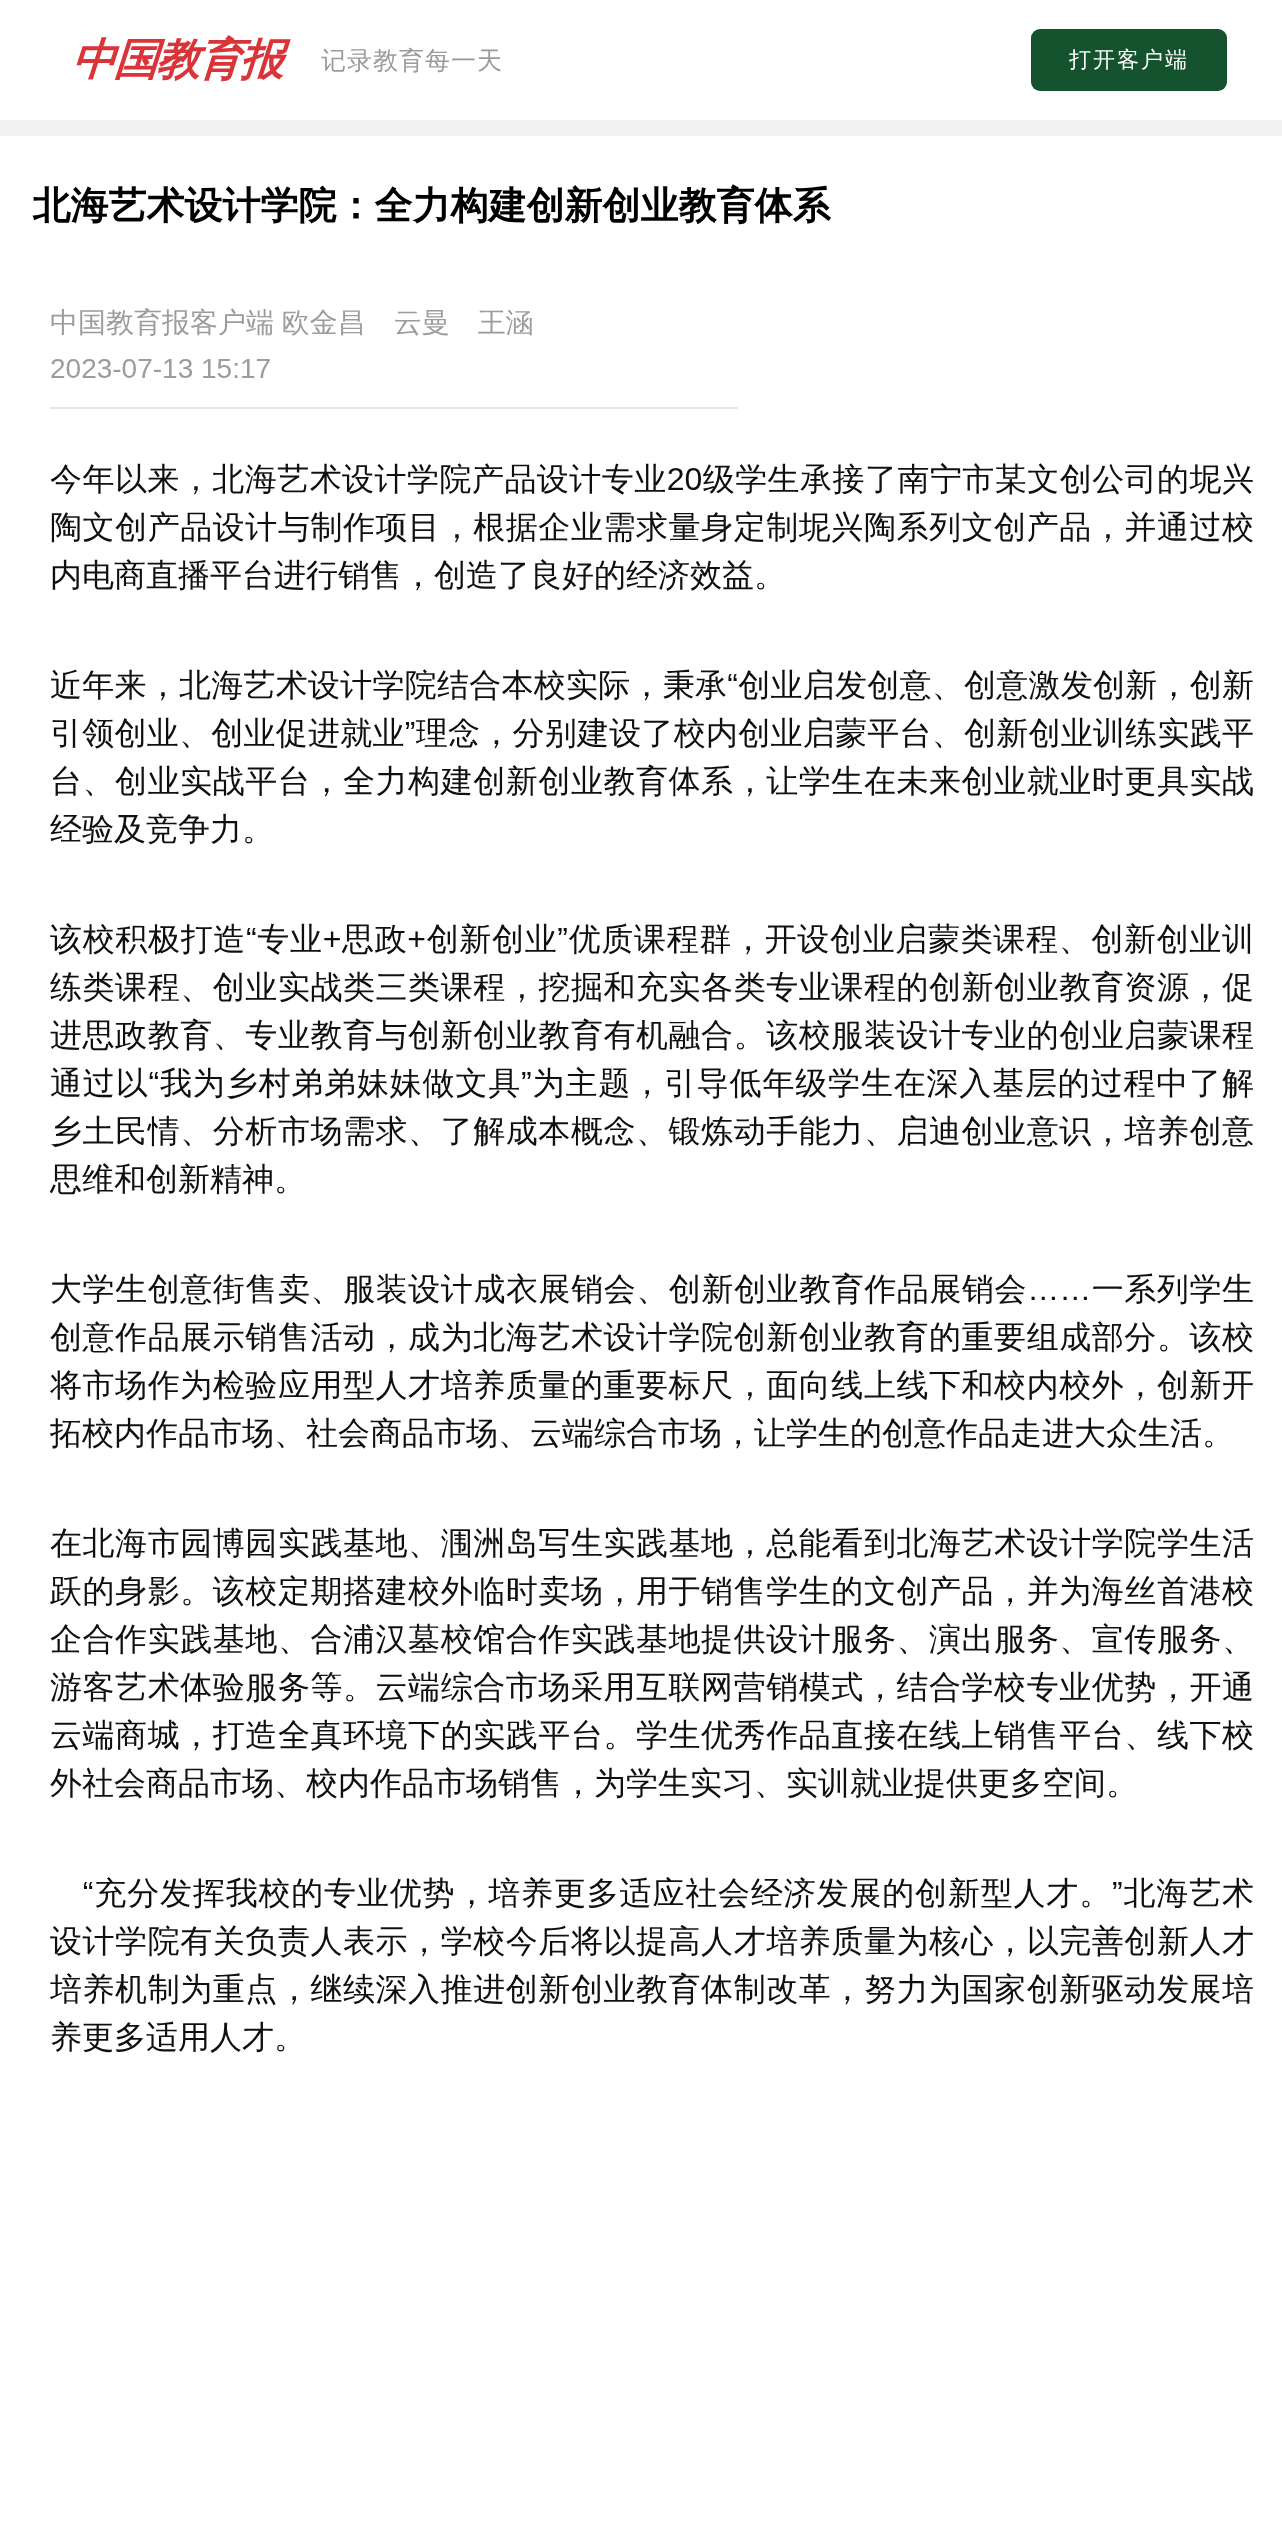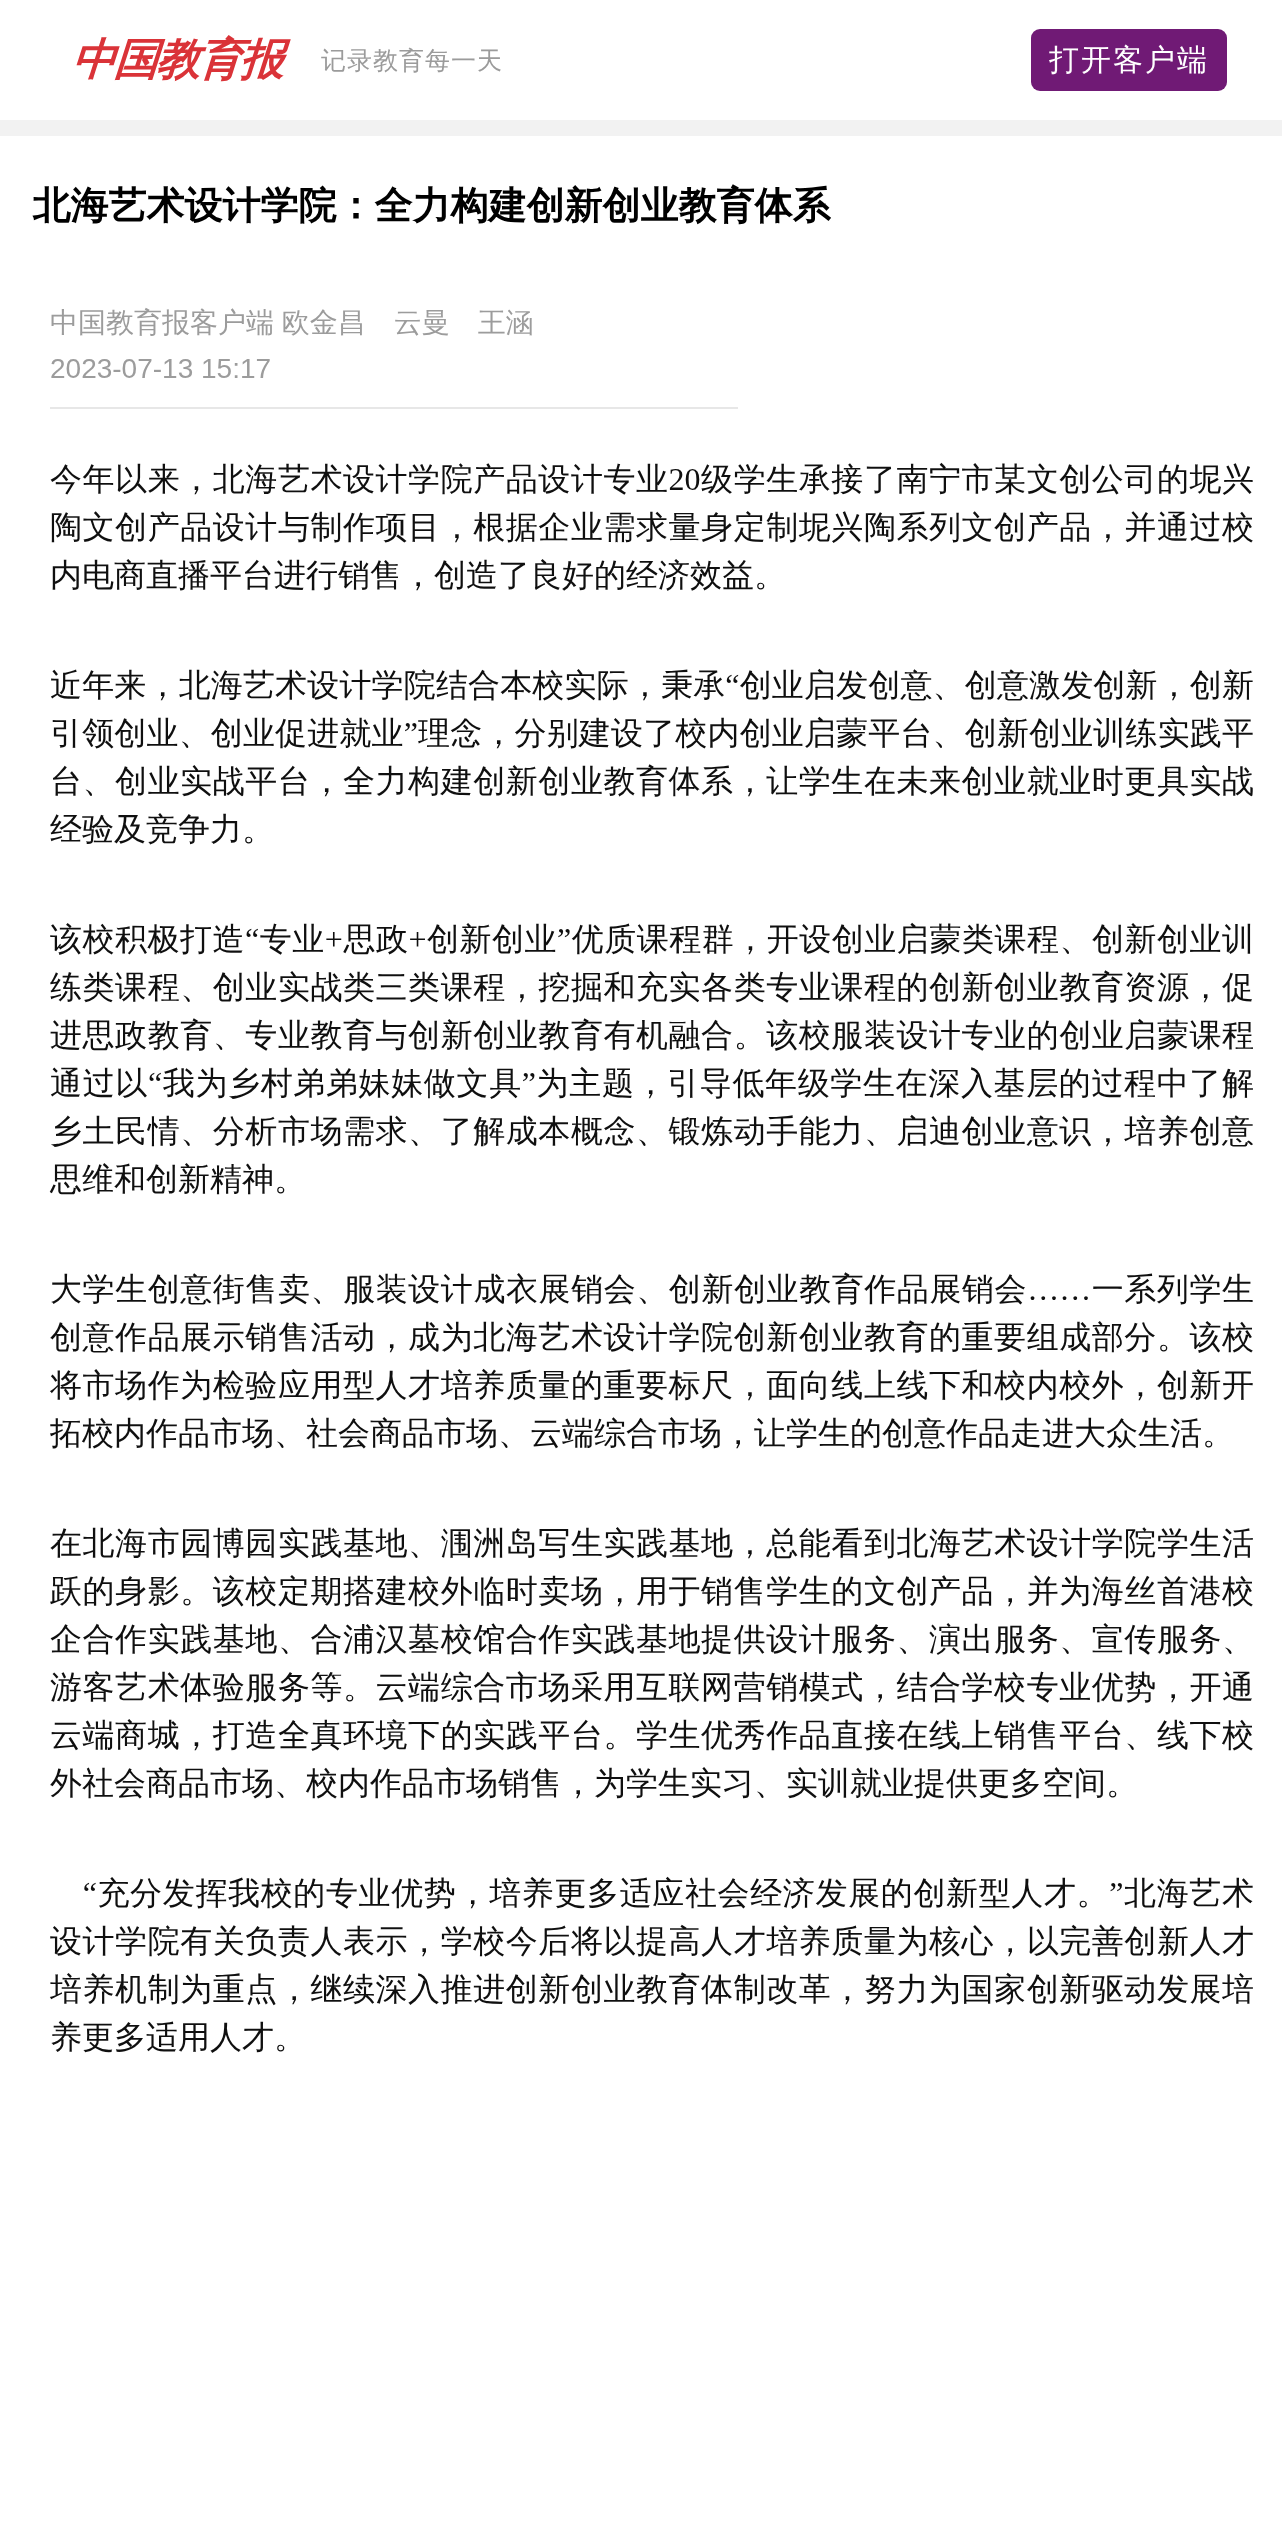--- a/index.html
+++ b/index.html
@@ -41,23 +41,23 @@
     margin-left: 38px;
     font-size: 25px;
     color: #9b9b9b;
     letter-spacing: 1px;
     white-space: nowrap;
   }
   .open-app-btn {
     margin-left: auto;
     width: 196px;
     height: 62px;
-    background: #701a75;
+    background: #14532d;
     color: #ffffff;
-    font-size: 30px;
+    font-size: 22px;
     border: none;
     border-radius: 9px;
     display: flex;
     align-items: center;
     justify-content: center;
     letter-spacing: 2px;
     cursor: pointer;
     font-family: inherit;
   }
   .section-strip {
@@ -80,21 +80,21 @@
   }
   .byline { font-size: 28px; line-height: 40px; }
   .pub-time { font-size: 28px; line-height: 40px; margin-top: 6px; }
   .meta-rule {
     margin: 18px 0 0 50px;
     width: 688px;
     height: 0;
     border-top: 2px solid #e7e7e7;
   }
 
-  .body-text { margin-top: 46px; font-family: Liberation Serif, serif; }
+  .body-text { margin-top: 46px; }
   .body-text p {
     margin: 0 28px 62px 50px;
     font-size: 32px;
     line-height: 48px;
     text-align: justify;
     color: #0f0f0f;
   }
   .body-text p.hang { text-indent: -18px; }
 
   .signature {

